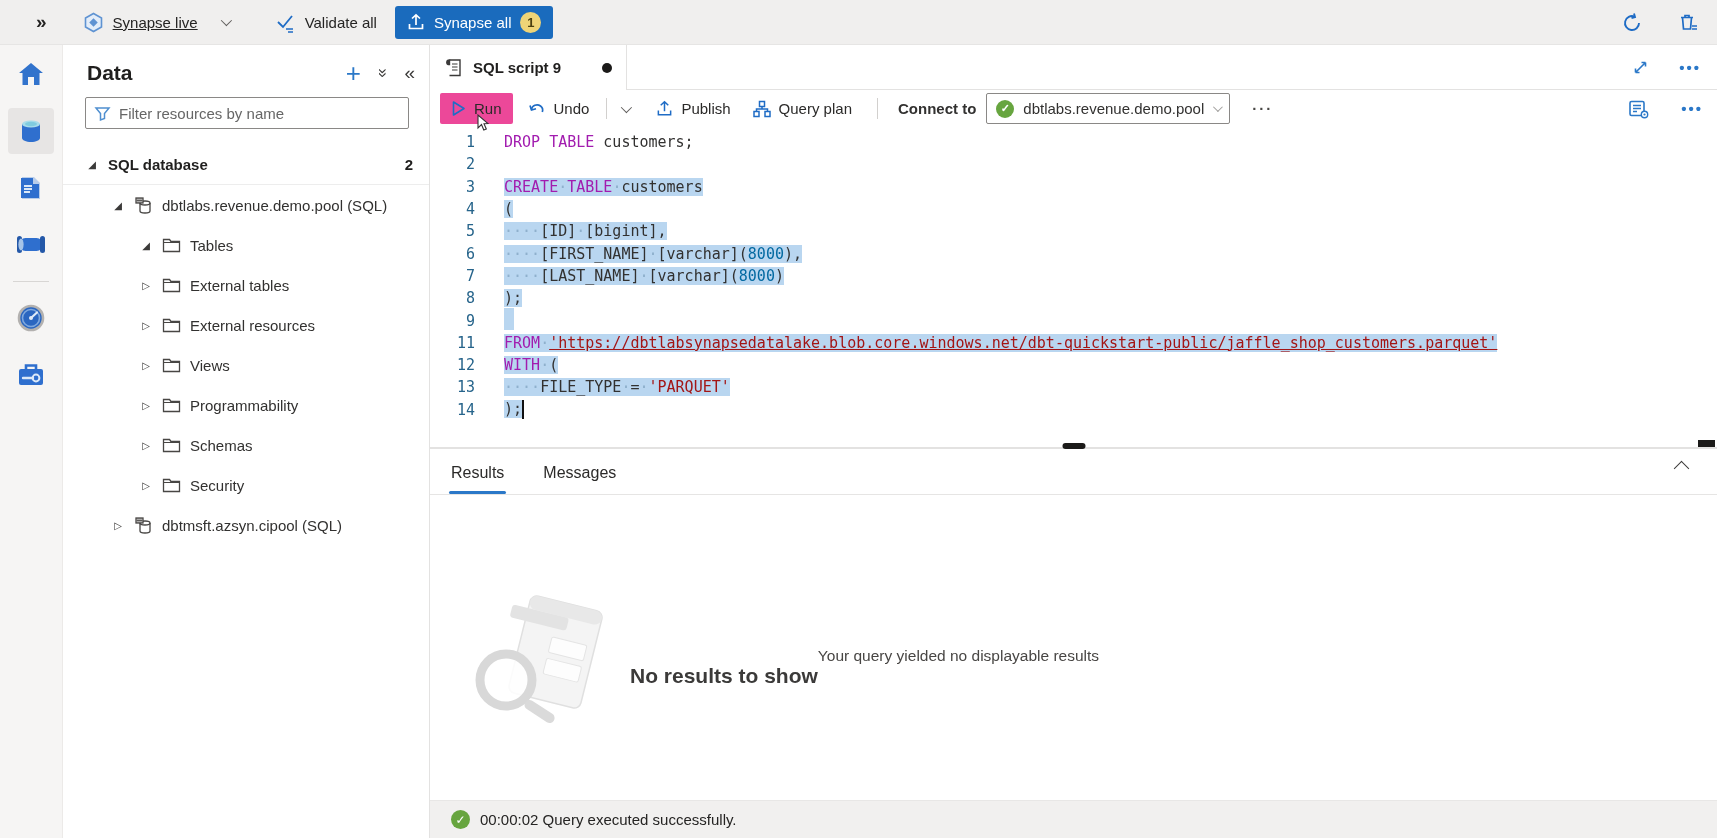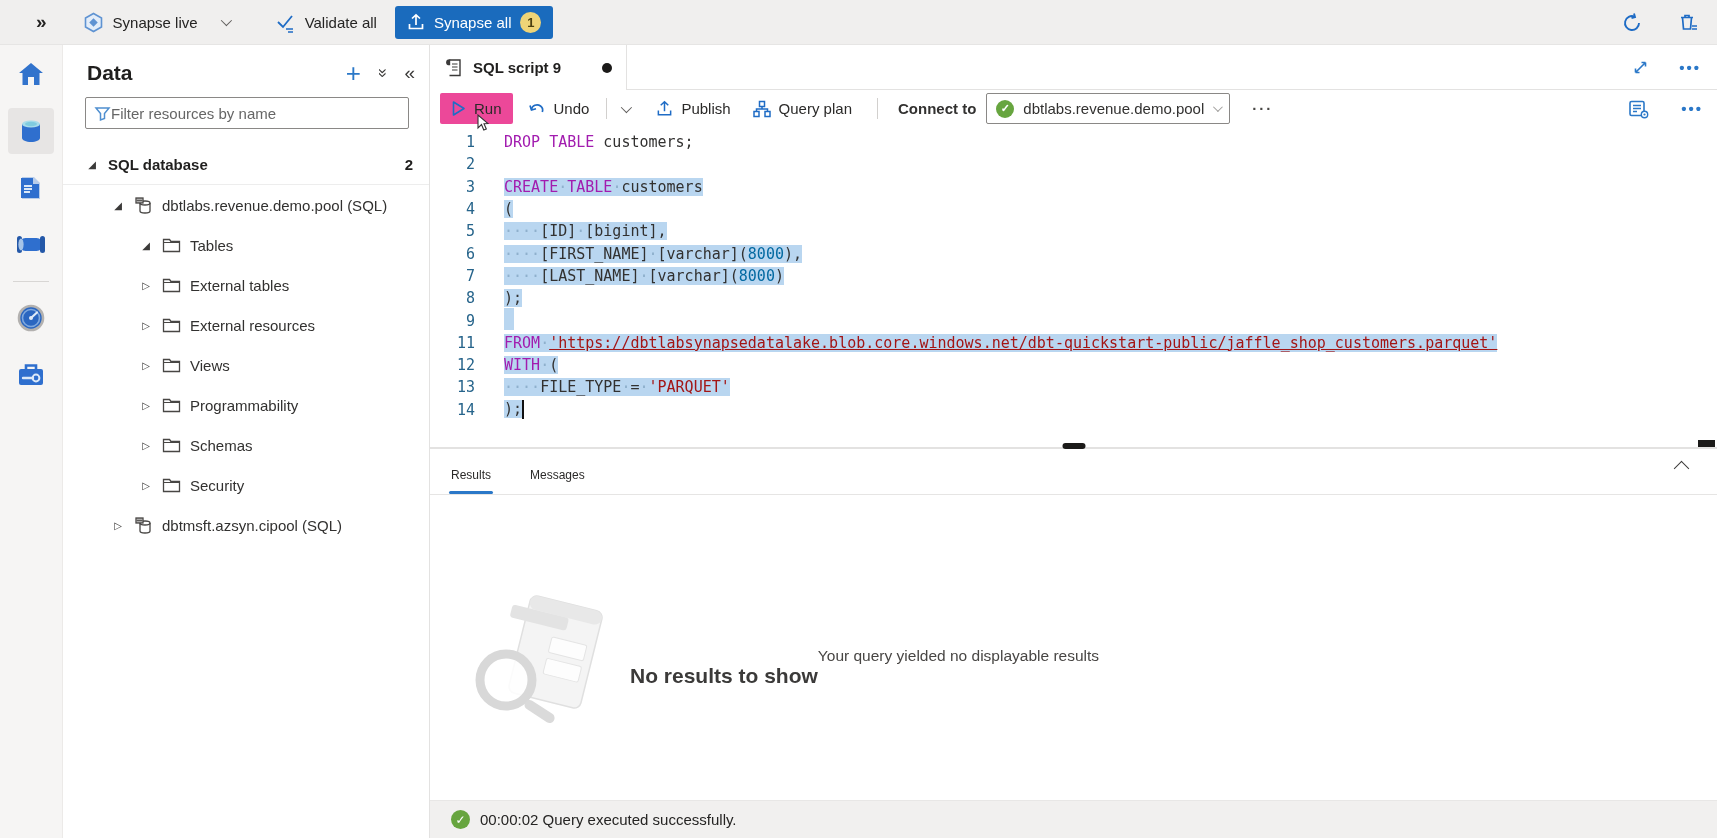--- a/index.html
+++ b/index.html
@@ -5,21 +5,21 @@
   * { box-sizing: border-box; margin: 0; padding: 0; }
   body { background:#cfcfcf; font-family:"Liberation Sans", sans-serif; }
   .screen { position:relative; width:1717px; height:838px; background:#fff; overflow:hidden;
             font-size:15px; color:#323130; }
 
   
   .topbar { position:absolute; top:0; left:0; right:0; height:45px; background:#f0efee;
             border-bottom:1px solid #e6e5e4; display:flex; align-items:center; }
   .tb-expand { margin-left:36px; font-size:19px; font-weight:bold; color:#252423; letter-spacing:-2px; cursor:pointer;}
   .tb-item { display:flex; align-items:center; gap:9px; padding:0 10px; height:34px; color:#252423; }
-  .tb-mode { margin-left:28px; }
+  .tb-mode { margin-left:28px;text-decoration:underline; }
   .chev { width:8px; height:8px; border-right:1.6px solid #605e5c; border-bottom:1.6px solid #605e5c;
           display:inline-block; transform:rotate(45deg) translateY(-2px); }
   .tb-validate { margin-left:26px; }
   .btn-publish { margin-left:8px; height:33px; background:#1a6bbd; border:none; border-radius:3px;
                  color:#fff; font-size:15px; display:flex; align-items:center; gap:9px; padding:0 12px 0 12px; cursor:pointer;}
   .badge { background:#eed477; color:#4a3f10; font-size:13px; font-weight:bold; width:21px; height:21px;
            border-radius:50%; display:flex; align-items:center; justify-content:center; }
   .tb-right { position:absolute; right:18px; top:0; height:45px; display:flex; align-items:center; gap:34px; }
 
   
@@ -38,21 +38,21 @@
   .side-head-icons { margin-left:auto; display:flex; align-items:center; gap:17px; }
   .plus-icon { color:#2b78c8; font-size:26px; font-weight:300; line-height:20px; cursor:pointer;}
   .dblchev { display:inline-block; transform:rotate(90deg); font-size:17px; color:#3b3a39; cursor:pointer;}
   .collapse-icon { font-size:19px; color:#3b3a39; cursor:pointer;}
   .side-tabs { display:flex; padding:14px 0 0 36px; }
   .side-tab { padding:6px 2px 9px 2px; color:#444; cursor:pointer; position:relative; }
   .side-tab.active { color:#201f1e; }
   .side-tab.active::after { content:""; position:absolute; left:-2px; right:-2px; bottom:0; height:3px; background:#2b78c8; border-radius:2px;}
   .side-tab + .side-tab { margin-left:84px; }
   .filter-box { margin:12px 20px 0 22px; height:32px; border:1px solid #8a8886; border-radius:2px;
-                display:flex; align-items:center; padding:0 8px; gap:0; background:#fff; }
+                display:flex; align-items:center; padding:0 8px; gap:8px; background:#fff; }
   .filter-box input { border:none; outline:none; flex:1; font-size:15px; font-family:inherit; color:#323130; background:transparent;}
   .filter-box input::placeholder { color:#666; }
   .tree { margin-top:16px; }
   .tree-row { height:40px; display:flex; align-items:center; cursor:pointer; position:relative; }
   .tree-root { font-weight:bold; color:#201f1e; border-bottom:1px solid #ededed; }
   .tree-caret { font-family:"DejaVu Sans", sans-serif; font-size:10px; color:#3b3a39; width:14px; text-align:center; flex:none;}
   .tree-label { margin-left:9px; white-space:nowrap; }
   .tree-count { position:absolute; right:16px; font-weight:bold; color:#201f1e; }
   .tree-icon { margin-left:9px; flex:none; display:flex; }
 
@@ -97,21 +97,21 @@
   .ws { color:#8fb0cc; }
   .code-caret { display:inline-block; width:0; height:19px; border-left:2px solid #111; vertical-align:middle; }
 
   .splitter { position:absolute; top:402px; left:0; right:0; height:2px; background:#e3e2e1; }
   .split-handle { position:absolute; top:-4px; left:50%; transform:translateX(-50%); width:23px; height:6px; background:#1b1a19; border-radius:3px; cursor:ns-resize;}
   .scroll-dash { position:absolute; top:-7px; right:2px; width:17px; height:7px; background:#1b1a19; cursor:pointer;}
 
   
   .results { position:absolute; top:404px; left:0; right:0; bottom:38px; background:#fff; }
   .rtabs { position:relative; height:46px; display:flex; align-items:flex-end; padding-left:19px; border-bottom:1px solid #e6e5e4; }
-  .rtab { padding:0 2px 12px 2px; margin-right:35px; color:#2b2a29; cursor:pointer; position:relative; font-size:12px;}
+  .rtab { padding:0 2px 12px 2px; margin-right:35px; color:#2b2a29; cursor:pointer; position:relative; font-size:16px;}
   .rtab.active { font-weight:normal; }
   .rtab.active::after { content:""; position:absolute; left:0; right:0; bottom:0; height:3px; background:#2b78c8; border-radius:2px;}
   .rtabs-collapse { position:absolute; right:30px; top:14px; width:11px; height:11px; border-left:1.8px solid #3b3a39; border-top:1.8px solid #3b3a39; transform:rotate(45deg); cursor:pointer;}
   .empty-state { position:absolute; top:46px; left:0; right:0; bottom:0; display:flex; flex-direction:row; align-items:center; }
   .empty-illustration { margin-top:40px; }
   .empty-title { margin-top:56px; font-size:21px; font-weight:bold; color:#3b3a39; }
   .empty-sub { margin-top:17px; font-size:15.5px; color:#484644; }
 
   .statusbar { position:absolute; left:0; right:0; bottom:0; height:38px; background:#f1f0ef;
                display:flex; align-items:center; padding-left:21px; gap:10px; border-top:1px solid #e8e7e6;}

